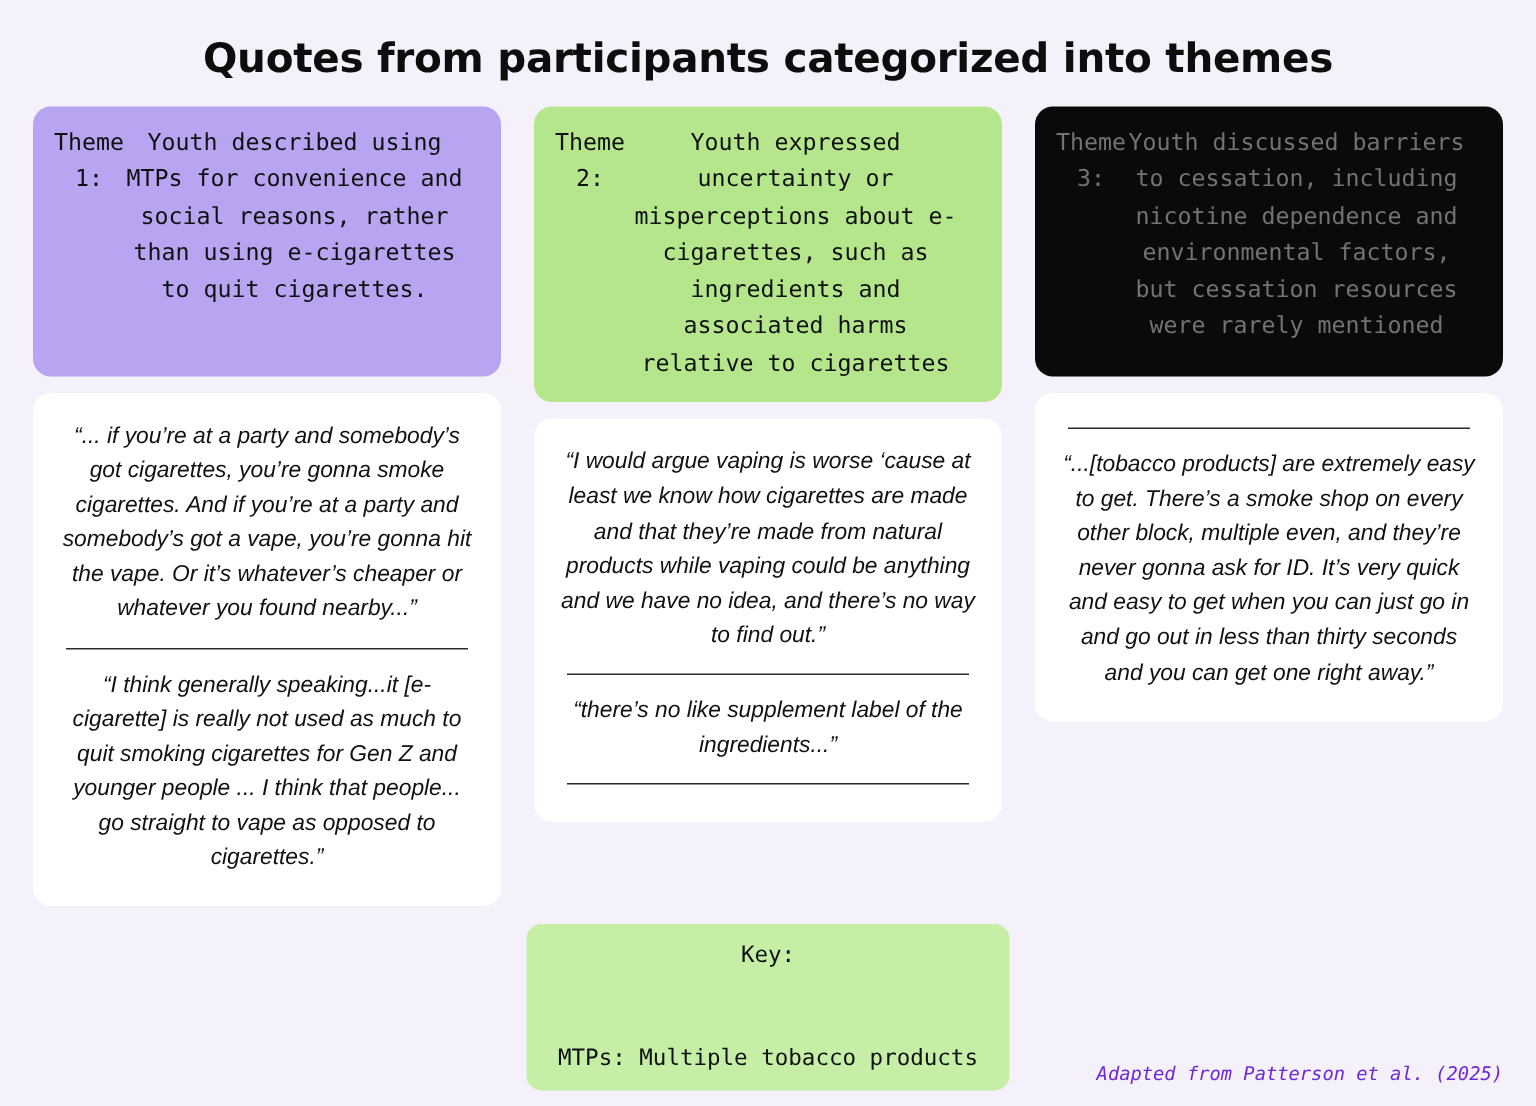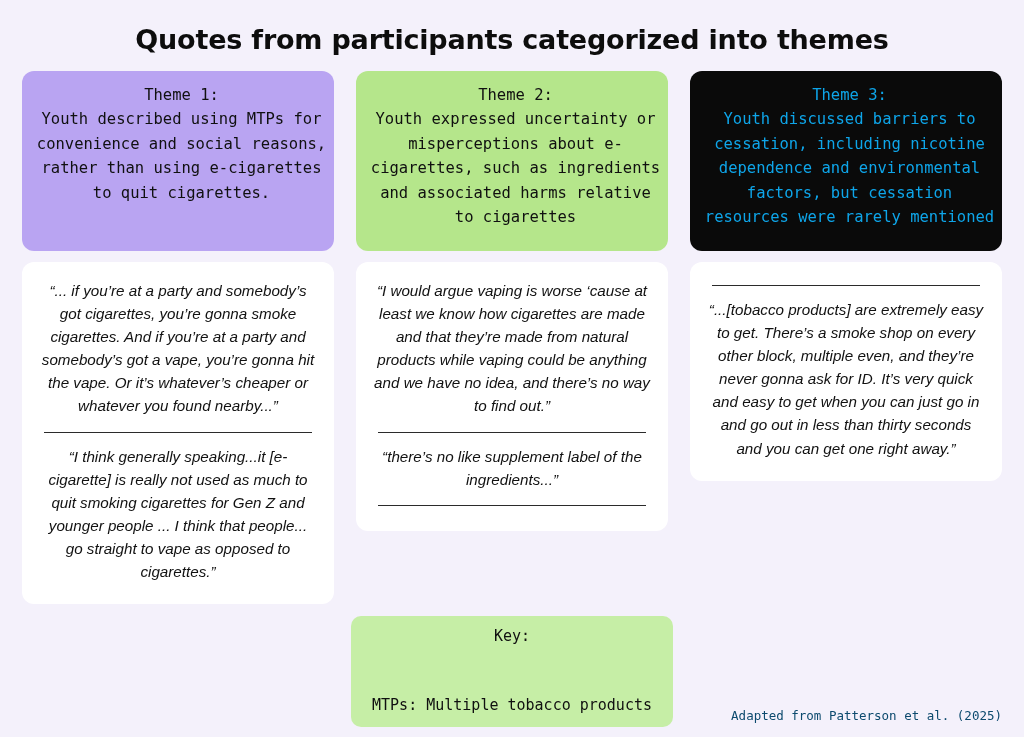--- a/index.html
+++ b/index.html
@@ -36,29 +36,29 @@
   }
   .column {
     flex: 1 1 0;
     min-width: 0;
     display: flex;
     flex-direction: column;
     gap: 11px;
   }
   .theme-header {
     border-radius: 12px;
-    padding: 12px 7px 14px 14px;
+    padding: 12px 24px 14px 14px;
     font-family: "DejaVu Sans Mono", monospace;
     font-size: 15.5px;
     line-height: 1.58;
     text-align: center;
     box-sizing: border-box;
     min-height: 180px;
     display: flex;
-    flex-direction: column;
+    flex-direction: row;
     justify-content: flex-start;
   }
   .theme-header .theme-label {
     display: block;
   }
   .theme-header .theme-desc {
     display: block;
   }
   .quotes-card {
     background: #ffffff;
@@ -113,21 +113,22 @@
   .credit-wrap {
     flex: 1 1 0;
     display: flex;
     align-items: flex-end;
     justify-content: flex-end;
     padding-bottom: 4px;
   }
   .credit {
     font-family: "DejaVu Sans Mono", monospace;
     font-size: 12.5px;
-    color: #0c4a6e;
+    color: #6d28d9;
+    font-style: italic;
   }
 </style>
 </head>
 <body>
 
 <div class="page">
 
   <div class="title">Quotes from participants categorized into themes</div>
 
   <div class="columns">
@@ -151,21 +152,21 @@
       </div>
       <div class="quotes-card">
         <p class="quote">“I would argue vaping is worse ‘cause at least we know how cigarettes are made and that they’re made from natural products while vaping could be anything and we have no idea, and there’s no way to find out.”</p>
         <hr class="quote-divider">
         <p class="quote">“there’s no like supplement label of the ingredients...”</p>
         <hr class="quote-divider">
       </div>
     </div>
 
     <div class="column">
-      <div class="theme-header" style="background:#0a0a0a; color:#0ea5e9;">
+      <div class="theme-header" style="background:#0a0a0a; color:#737373;">
         <span class="theme-label">Theme 3:</span>
         <span class="theme-desc">Youth discussed barriers to cessation, including nicotine dependence and environmental factors, but cessation resources were rarely mentioned</span>
       </div>
       <div class="quotes-card">
         <hr class="quote-divider">
         <p class="quote">“...[tobacco products] are extremely easy to get. There’s a smoke shop on every other block, multiple even, and they’re never gonna ask for ID. It’s very quick and easy to get when you can just go in and go out in less than thirty seconds and you can get one right away.”</p>
       </div>
     </div>
 
   </div>

